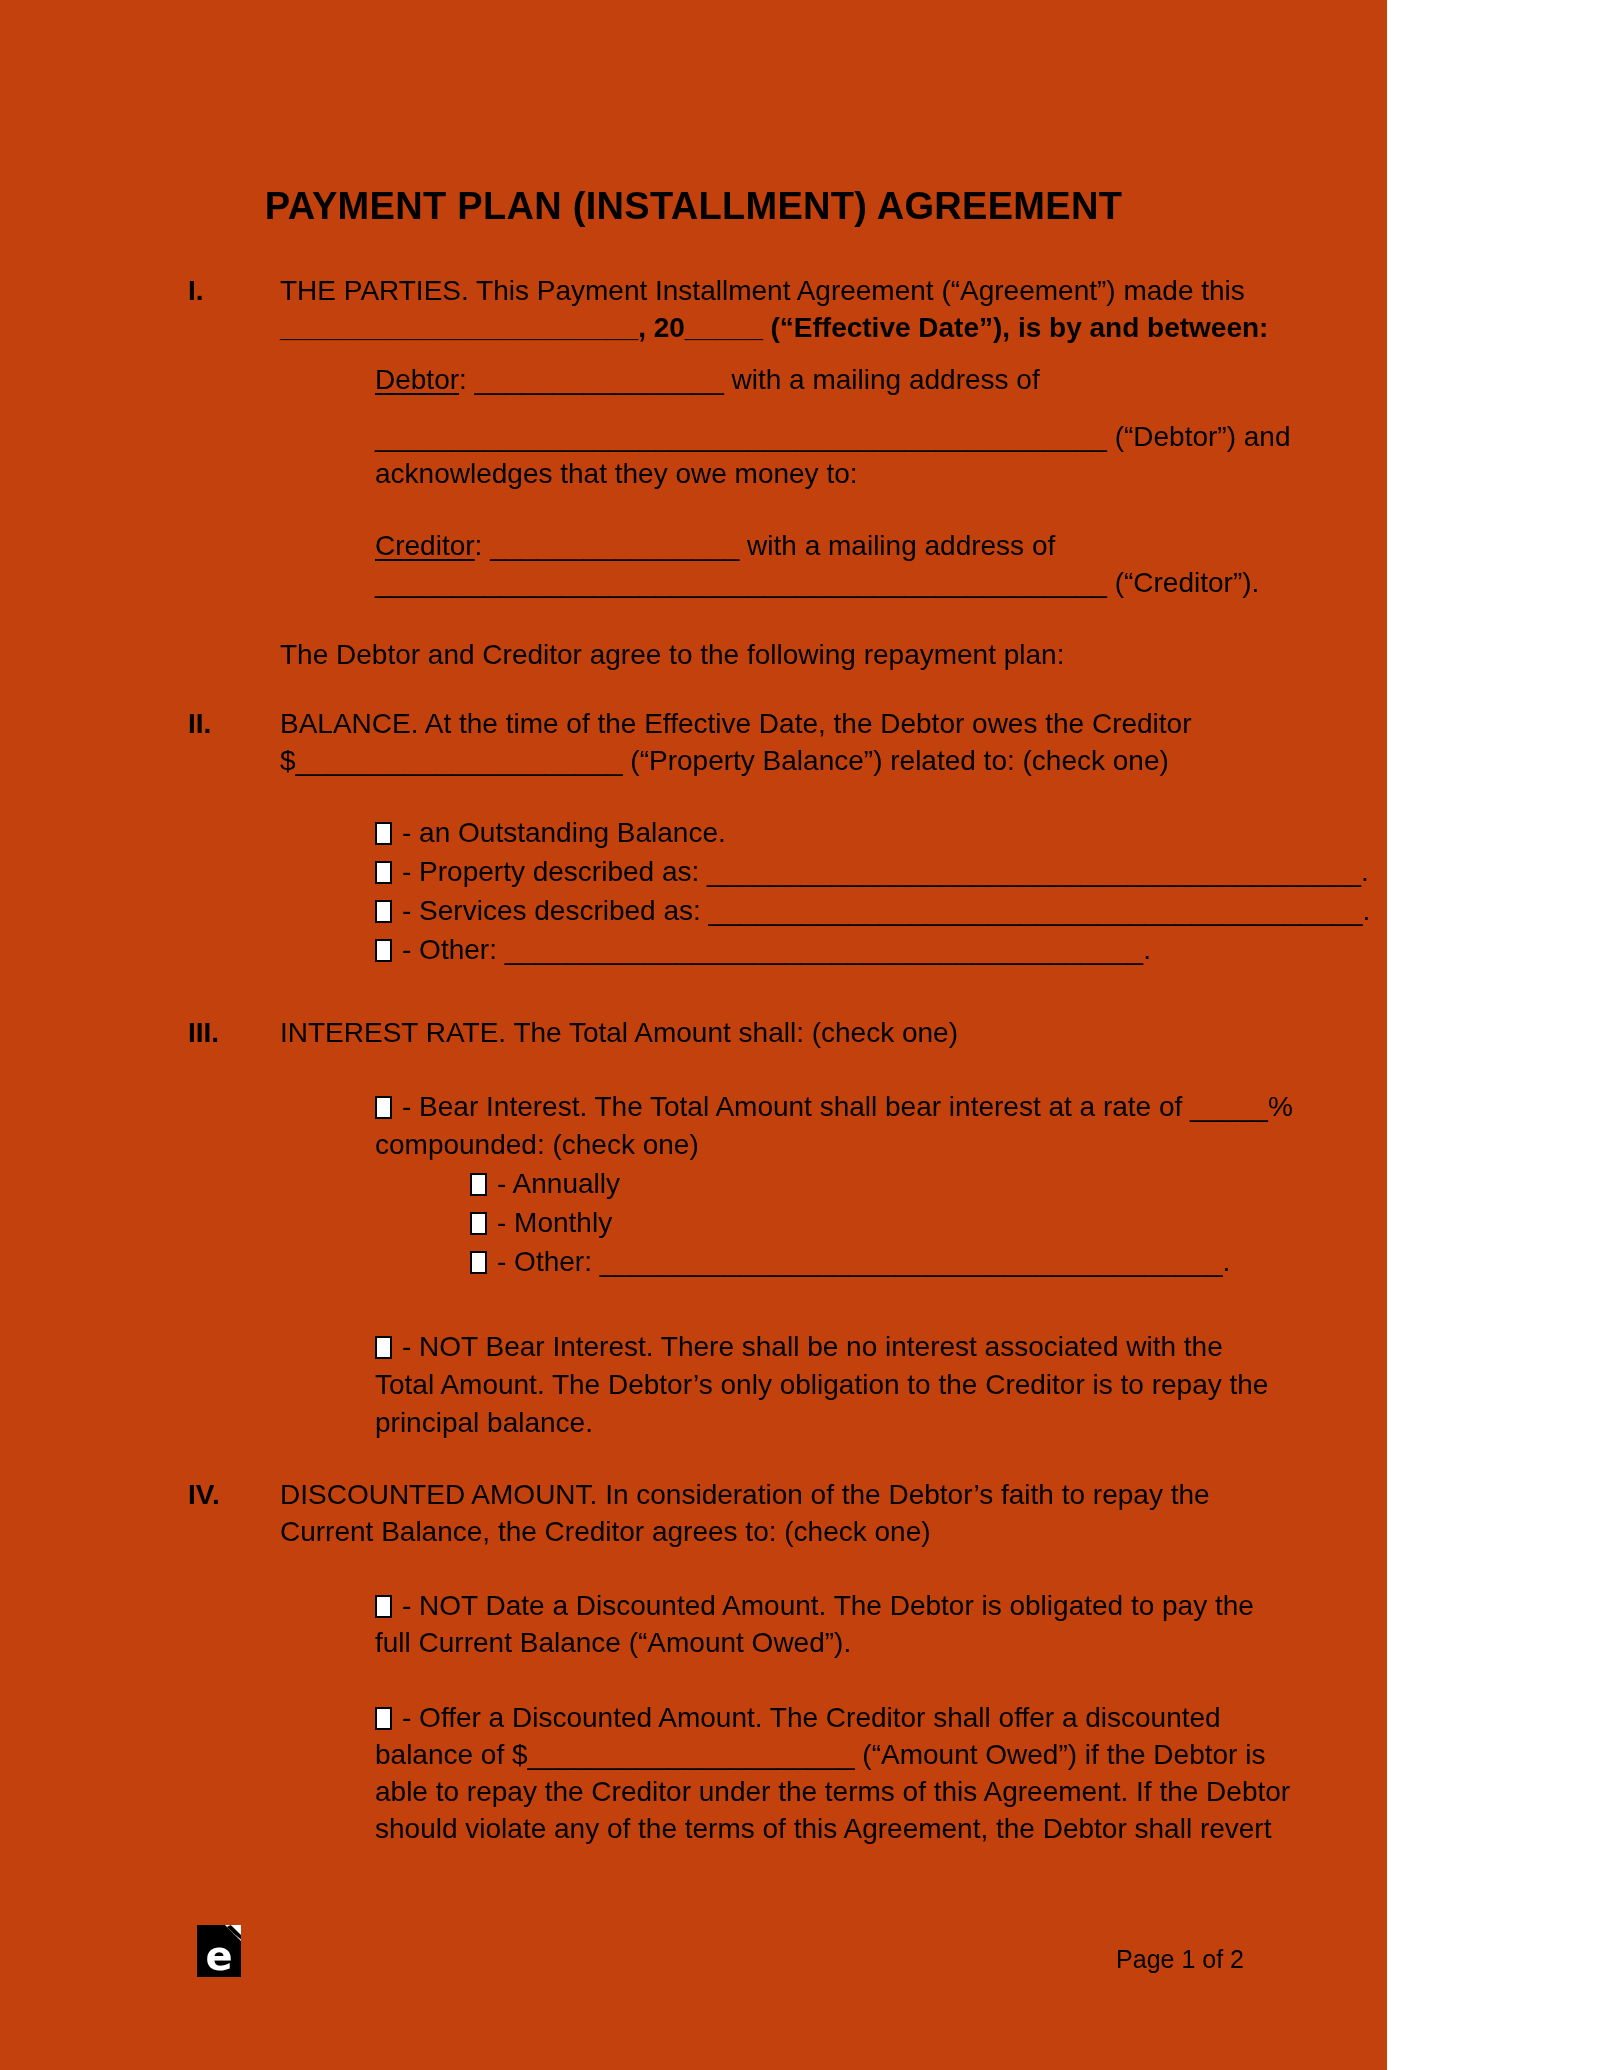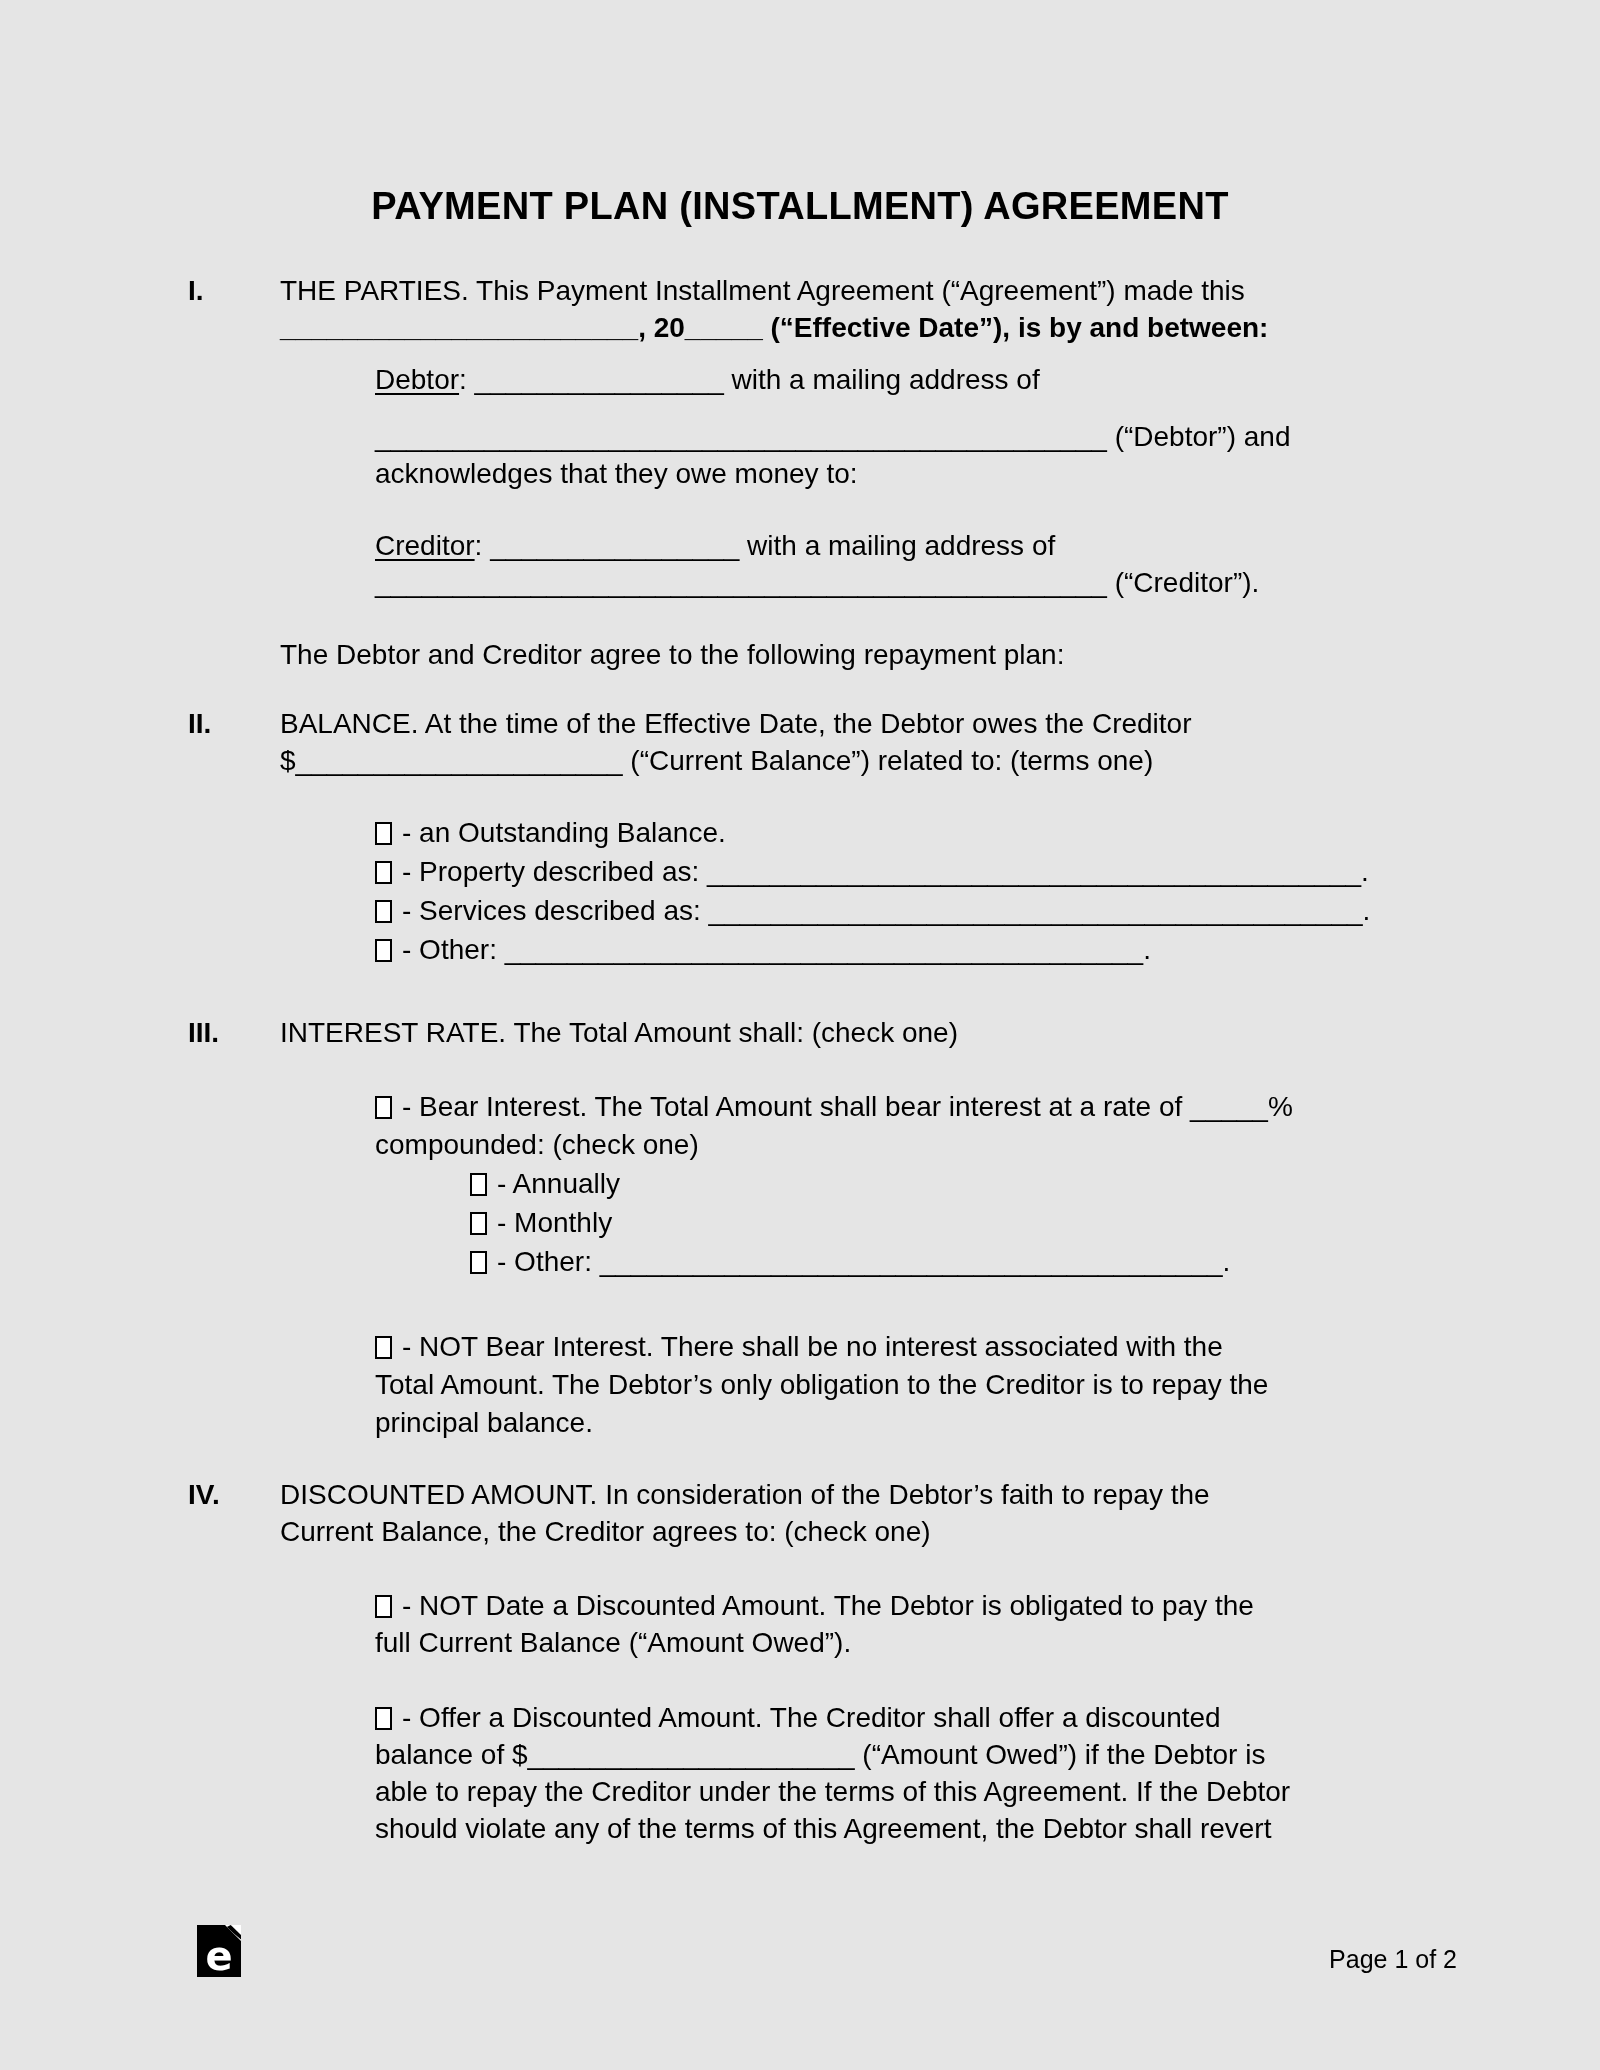--- a/index.html
+++ b/index.html
@@ -1,21 +1,21 @@
 <!DOCTYPE html>
 <html><head>
 <meta charset="utf-8">
 <style>
   * { margin:0; padding:0; box-sizing:border-box; }
   html,body { background:#ffffff; }
   .page {
     position:relative;
-    width:1600px;
+    width:1387px;
     height:2070px;
-    background:#e5e5e5;
+    background:#c2410c;
     color:#000000;
     font-family:"Liberation Sans", sans-serif;
     overflow:hidden;
   }
   .title {
     position:absolute;
     top:184px;
     left:0;
     width:100%;
     text-align:center;
@@ -96,21 +96,21 @@
   <div class="content" id="content">
       <div class="line" style="top: 272px; left: 92px;"><span class="num" style="left: -92px;">I.</span><span class="b">THE PARTIES</span><span>. This Payment Installment Agreement (“Agreement”) made this</span></div>
       <div class="line" style="top: 309px; left: 92px; font-weight: bold;"><span>_______________________, 20_____ (“Effective Date”), is by and between:</span></div>
       <div class="line" style="top: 361px; left: 187px;"><span class="u">Debtor</span><span>: ________________ with a mailing address of</span></div>
       <div class="line" style="top: 418px; left: 187px;"><span>_______________________________________________ (“Debtor”) and</span></div>
       <div class="line" style="top: 455px; left: 187px;"><span>acknowledges that they owe money to:</span></div>
       <div class="line" style="top: 527px; left: 187px;"><span class="u">Creditor</span><span>: ________________ with a mailing address of</span></div>
       <div class="line" style="top: 564px; left: 187px;"><span>_______________________________________________ (“Creditor”).</span></div>
       <div class="line" style="top: 636px; left: 92px;"><span>The Debtor and Creditor agree to the following repayment plan:</span></div>
       <div class="line" style="top: 705px; left: 92px;"><span class="num" style="left: -92px;">II.</span><span class="b">BALANCE</span><span>. At the time of the Effective Date, the Debtor owes the Creditor</span></div>
-      <div class="line" style="top: 742px; left: 92px;"><span>$_____________________ (“Current Balance”) related to: (terms one)</span></div>
+      <div class="line" style="top: 742px; left: 92px;"><span>$_____________________ (“Property Balance”) related to: (check one)</span></div>
       <div class="line" style="top: 814px; left: 187px;"><span class="cb"></span><span>- an Outstanding Balance.</span></div>
       <div class="line" style="top: 853px; left: 187px;"><span class="cb"></span><span>- Property described as: __________________________________________.</span></div>
       <div class="line" style="top: 892px; left: 187px;"><span class="cb"></span><span>- Services described as: __________________________________________.</span></div>
       <div class="line" style="top: 931px; left: 187px;"><span class="cb"></span><span>- Other: _________________________________________.</span></div>
       <div class="line" style="top: 1014px; left: 92px;"><span class="num" style="left: -92px;">III.</span><span class="b">INTEREST RATE</span><span>. The Total Amount shall: (check one)</span></div>
       <div class="line" style="top: 1088px; left: 187px;"><span class="cb"></span><span>- </span><span class="b">Bear Interest</span><span>. The Total Amount shall bear interest at a rate of _____%</span></div>
       <div class="line" style="top: 1126px; left: 187px;"><span>compounded: (check one)</span></div>
       <div class="line" style="top: 1165px; left: 282px;"><span class="cb"></span><span>- Annually</span></div>
       <div class="line" style="top: 1204px; left: 282px;"><span class="cb"></span><span>- Monthly</span></div>
       <div class="line" style="top: 1243px; left: 282px;"><span class="cb"></span><span>- Other: ________________________________________.</span></div>

